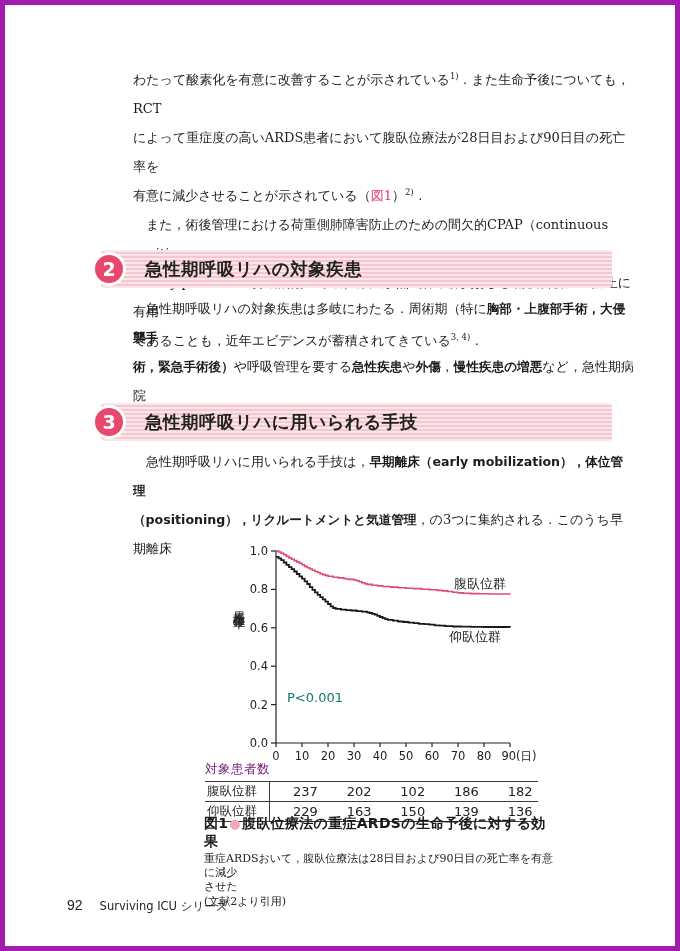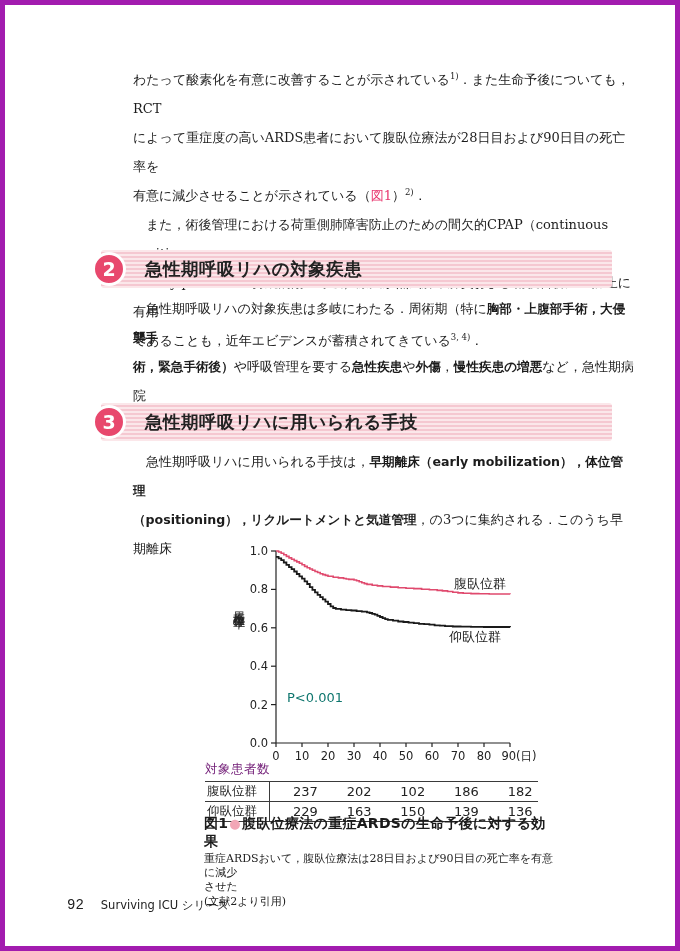--- a/index.html
+++ b/index.html
@@ -82,21 +82,21 @@
     font-size:14px; color:#1b1b1b; letter-spacing:0.3px;
   }
   #caption-bullet { color:#f2a6b6; font-size:13px; padding:0 1px; }
   .caption-note {
     font-family:"DejaVu Serif","Liberation Serif",serif;
     font-size:11px; line-height:13.5px; color:#222; margin-top:1px;
   }
 
   
   #footer { position:absolute; left:62px; top:892px; display:flex; align-items:baseline; gap:17px; }
-  #page-number { font-family:Liberation Mono, monospace; font-size:14px; color:#222; }
+  #page-number { font-family:Liberation Sans, sans-serif; font-size:14px; color:#222; }
   #series-name { font-family:"DejaVu Sans","Liberation Sans",sans-serif; font-size:11.5px; color:#222; }
 </style>
 </head>
 <body>
 
 <div id="page">
 
   <div class="bodytext" style="top:60px;"><span>わたって酸素化を有意に改善することが示されている</span><sup>1)</sup><span>．また生命予後についても，RCT</span><br><span>によって重症度の高いARDS患者において腹臥位療法が28日目および90日目の死亡率を</span><br><span>有意に減少させることが示されている（</span><span class="seg-figref">図1</span><span>）</span><sup>2)</sup><span>．</span><br><span>　また，術後管理における荷重側肺障害防止のための間欠的CPAP（continuous positive</span><br><span>airway pressure：持続的陽圧呼吸）療法が無気肺，肺炎および術後合併症の防止に有用</span><br><span>であることも，近年エビデンスが蓄積されてきている</span><sup>3, 4)</sup><span>．</span></div>
 
   <div class="section-header" style="top:245px;">

